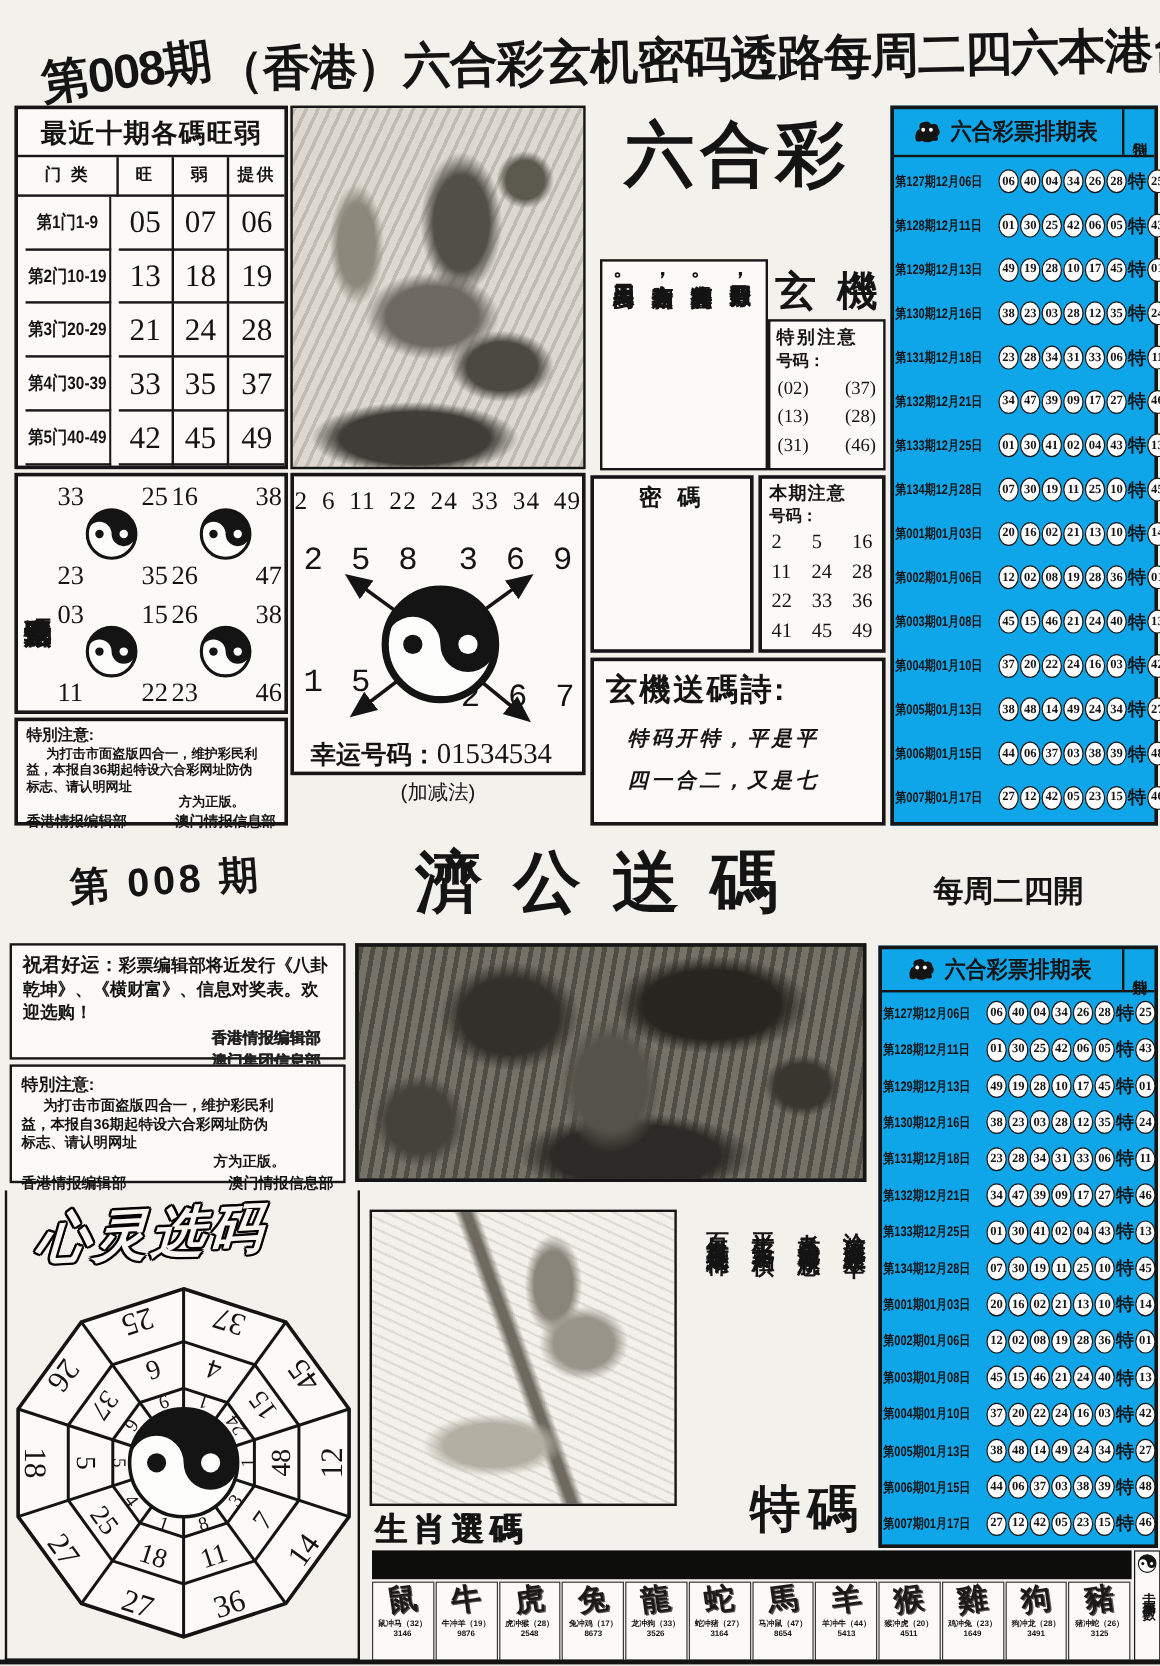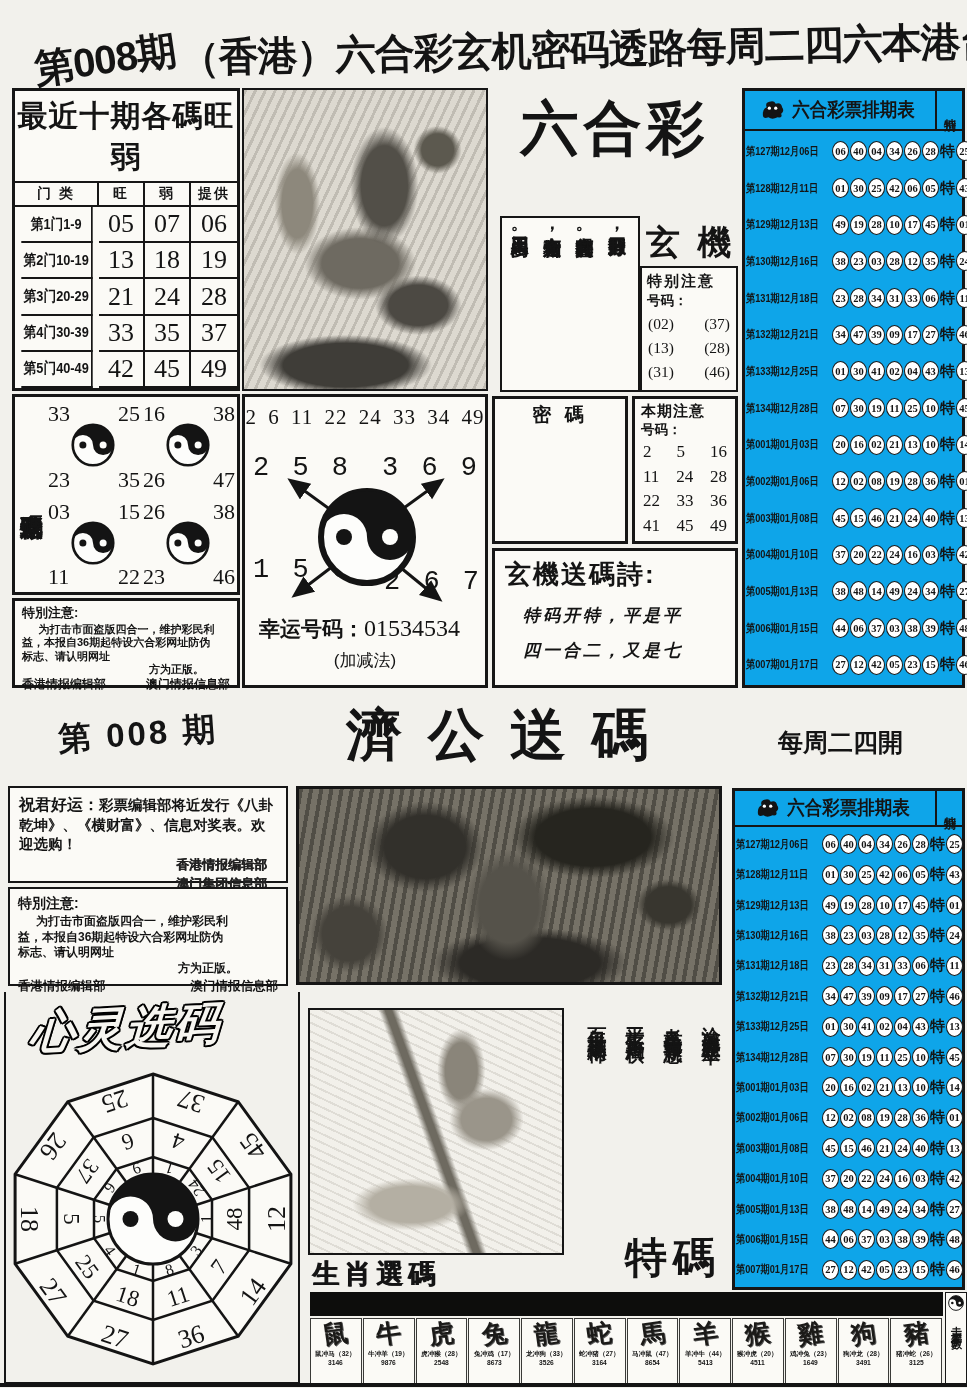--- a/index.html
+++ b/index.html
@@ -7,21 +7,21 @@
   .pg{position:relative;width:967px;height:1388px;background:#f2f1ec;overflow:hidden}
   .serif{font-family:"Liberation Serif","DejaVu Serif",serif}
   .box{position:absolute;border:3px solid #161616;background:#fbfaf6;box-sizing:border-box}
 
   
   .top-header{position:absolute;left:34px;top:24px;width:930px;font-weight:900;font-size:40px;white-space:nowrap;transform:rotate(-1.2deg);letter-spacing:-1px}
   .top-header .issue{display:inline-block;transform:rotate(-7deg);margin-right:4px}
 
   
   .hc{left:12px;top:88px;width:228px;height:303px;display:flex;flex-direction:column}
-  .hc-title{font-size:30px;font-weight:900;text-align:center;padding:5px 0 3px;letter-spacing:1px}
+  .hc-title{font-size:22px;font-weight:900;text-align:center;padding:5px 0 3px;letter-spacing:1px}
   .hc-grid{flex:1;display:grid;grid-template-columns:84px 1fr 1fr 1fr;border-top:2.5px solid #161616}
   .hc-cell{border-right:2.5px solid #161616;border-bottom:2.5px solid #161616;display:flex;align-items:center;justify-content:center;overflow:hidden}
   .hc-cell:nth-child(4n){border-right:none}
   .hc-head{font-size:14px;font-weight:800;letter-spacing:2px}
   .hc-label{font-size:15px;font-weight:900;white-space:nowrap;transform:scaleX(.85)}
   .hc-val{font-family:"Liberation Serif","DejaVu Serif",serif;font-size:26px}
 
   
   .lk{left:12px;top:394px;width:228px;height:201px;display:flex}
   .lk-title{writing-mode:vertical-rl;text-orientation:upright;font-size:23px;font-weight:900;width:32px;text-align:center;padding-top:4px}
@@ -58,21 +58,21 @@
     radial-gradient(50px 40px at 88% 60%,#38362f 0 45%,transparent 65%),
     repeating-linear-gradient(100deg,rgba(30,29,25,.35) 0 4px,rgba(150,145,132,.25) 4px 10px),#6b675d}
   .img-warrior{left:308px;top:1008px;width:256px;height:247px;border-width:2px;background:
     radial-gradient(60px 50px at 70% 45%,#9a958a 0 42%,transparent 62%),
     radial-gradient(90px 40px at 40% 80%,#b4afa3 0 45%,transparent 65%),
     radial-gradient(40px 70px at 60% 25%,#8a857a 0 40%,transparent 60%),
     linear-gradient(70deg,transparent 46%,#6e6a60 48% 50%,transparent 52%),
     repeating-linear-gradient(25deg,rgba(140,135,124,.18) 0 2px,rgba(246,245,240,.2) 2px 8px),#f1efe9}
 
   
-  .cp{left:242px;top:394px;width:246px;height:294px}
+  .cp{left:242px;top:394px;width:246px;height:252px}
   .cp-nums{text-align:center;font-family:"Liberation Serif","DejaVu Serif",serif;font-size:21px;margin-top:8px;letter-spacing:1px;word-spacing:5px}
   .cp-c{position:absolute;font-family:Liberation Mono, monospace;font-size:27px;word-spacing:7px;white-space:nowrap}
   .cp-tl{left:8px;top:56px}.cp-tr{right:8px;top:56px}.cp-bl{left:8px;top:158px}.cp-br{right:6px;top:170px}
   .cp-yy{position:absolute;left:72px;top:90px}
   .cp-arrows{position:absolute;left:0;top:0}
   .cp-lucky{position:absolute;left:14px;top:218px;white-space:nowrap}
   .cp-lucky .lab{font-size:21px;font-weight:900}
   .cp-lucky .val{font-family:"Liberation Serif","DejaVu Serif",serif;font-size:24px}
   .cp-method{position:absolute;left:0;width:100%;top:252px;text-align:center;font-size:17px;font-weight:400}
 

